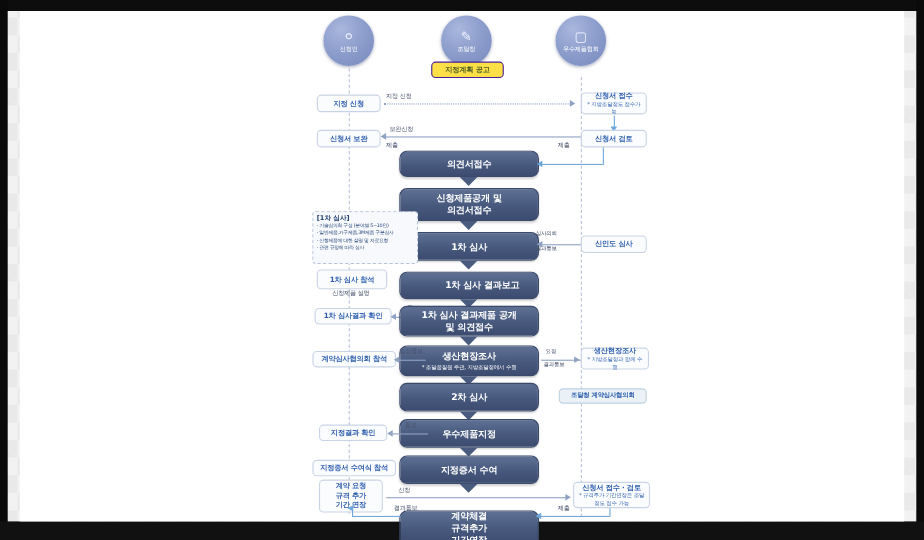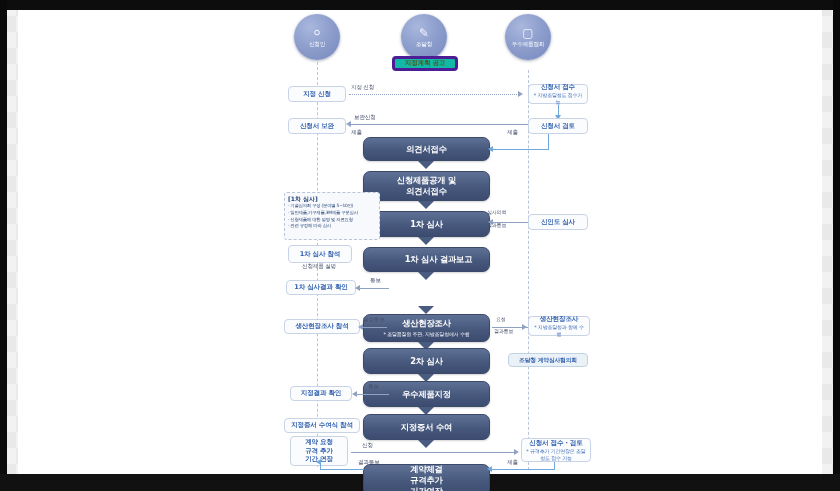--- a/index.html
+++ b/index.html
@@ -55,21 +55,21 @@
   
   .dchev { position:absolute; width:0; height:0; border-left:8px solid transparent;
            border-right:8px solid transparent; border-top:8px solid #4a5b80; }
 
   
   .lbox { position:absolute; border:1px solid #c9d3e6; border-radius:4px; background:#fbfcfe;
           color:#2f5fae; font-size:6.6px; font-weight:bold; line-height:8.5px; text-align:center;
           display:flex; flex-direction:column; align-items:center; justify-content:center;
           letter-spacing:-.2px; padding:2px 3px; }
   .lbox .sub { font-size:5px; font-weight:normal; color:#3c6bb5; line-height:6.6px; margin-top:1px; }
-  .lbox.greenish { background:#14b8a6; border:3px solid #4c1d95; color:#4a5a22; }
+  .lbox.greenish { background:#fde047; border:1px solid #4c1d95; color:#4a5a22; }
   .lbox.tealbg { background:#eaf1f7; border:1px solid #bfd2e2; color:#2f5fae; }
 
   
   .hline { position:absolute; height:1px; background:#8fa2c4; }
   .hline.dotted { background:none; border-top:1px dotted #8fa2c4; height:0; }
   .vline { position:absolute; width:1px; background:#6fa8dc; }
   .hline.blue { background:#6fa8dc; }
   .arw-r { position:absolute; width:0;height:0; border-top:3px solid transparent;
            border-bottom:3px solid transparent; border-left:5px solid #8fa2c4; }
   .arw-l { position:absolute; width:0;height:0; border-top:3px solid transparent;
@@ -195,32 +195,36 @@
       </div>
       <div class="clab" style="left:284px; top:253px;">신청제품 설명</div>
 
       <div class="lbox" style="left:268px; top:270px; width:70px; height:15px;">
         <span>1차 심사결과 확인</span>
       </div>
       <div class="clab" style="left:352px; top:267px;">통보</div>
       <div class="hline" style="left:341px; top:278px; width:30px;"></div>
       <div class="arw-l" style="left:337px; top:275px;"></div>
 
+      <div class="pbox" style="left:345px; top:268px; width:127px; height:28px;">
+        <span style="white-space:pre-line">1차 심사 결과제품 공개
+및 의견접수</span>
+      </div>
       <div class="dchev" style="left:400px; top:296px;"></div>
 
       <div class="pbox" style="left:345px; top:304px; width:127px; height:28px;">
         <span style="display:block;">
           <span>생산현장조사</span>
           <span class="sub">* 조달품질원 주관, 지방조달청에서 수행</span>
         </span>
       </div>
       <div class="dchev" style="left:400px; top:332px;"></div>
 
       <div class="lbox" style="left:266px; top:309px; width:76px; height:15px;">
-        <span>생산현장조사 참석</span>
+        <span>계약심사협의회 참석</span>
       </div>
       <div class="clab" style="left:345px; top:306px;">일정통보</div>
       <div class="hline" style="left:344px; top:317px; width:25px;"></div>
       <div class="arw-l" style="left:340px; top:314px;"></div>
 
       <div class="clab" style="left:478px; top:306px; font-size:5px;">요청</div>
       <div class="hline" style="left:474px; top:317px; width:36px;"></div>
       <div class="arw-r" style="left:504px; top:314px;"></div>
       <div class="clab" style="left:476px; top:318px; font-size:5px;">결과통보</div>
       <div class="lbox" style="left:510px; top:306px; width:62px; height:20px;">

